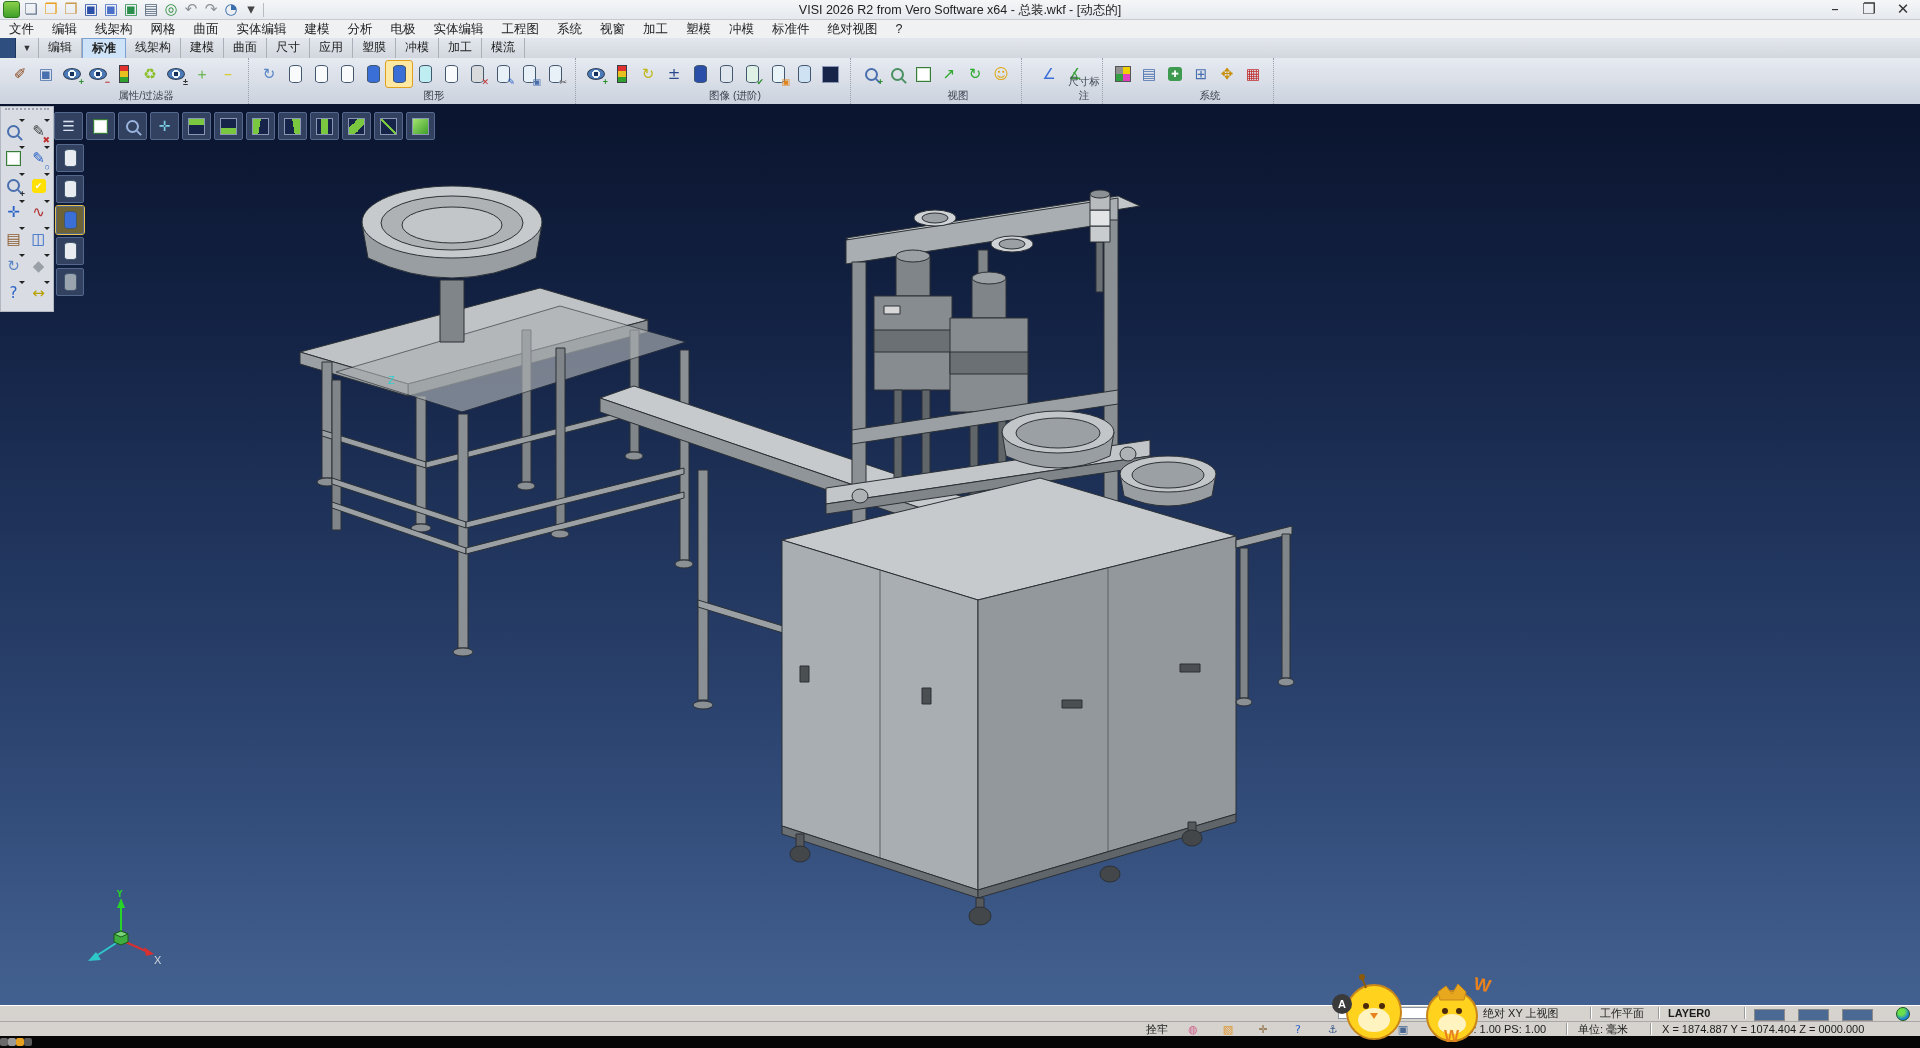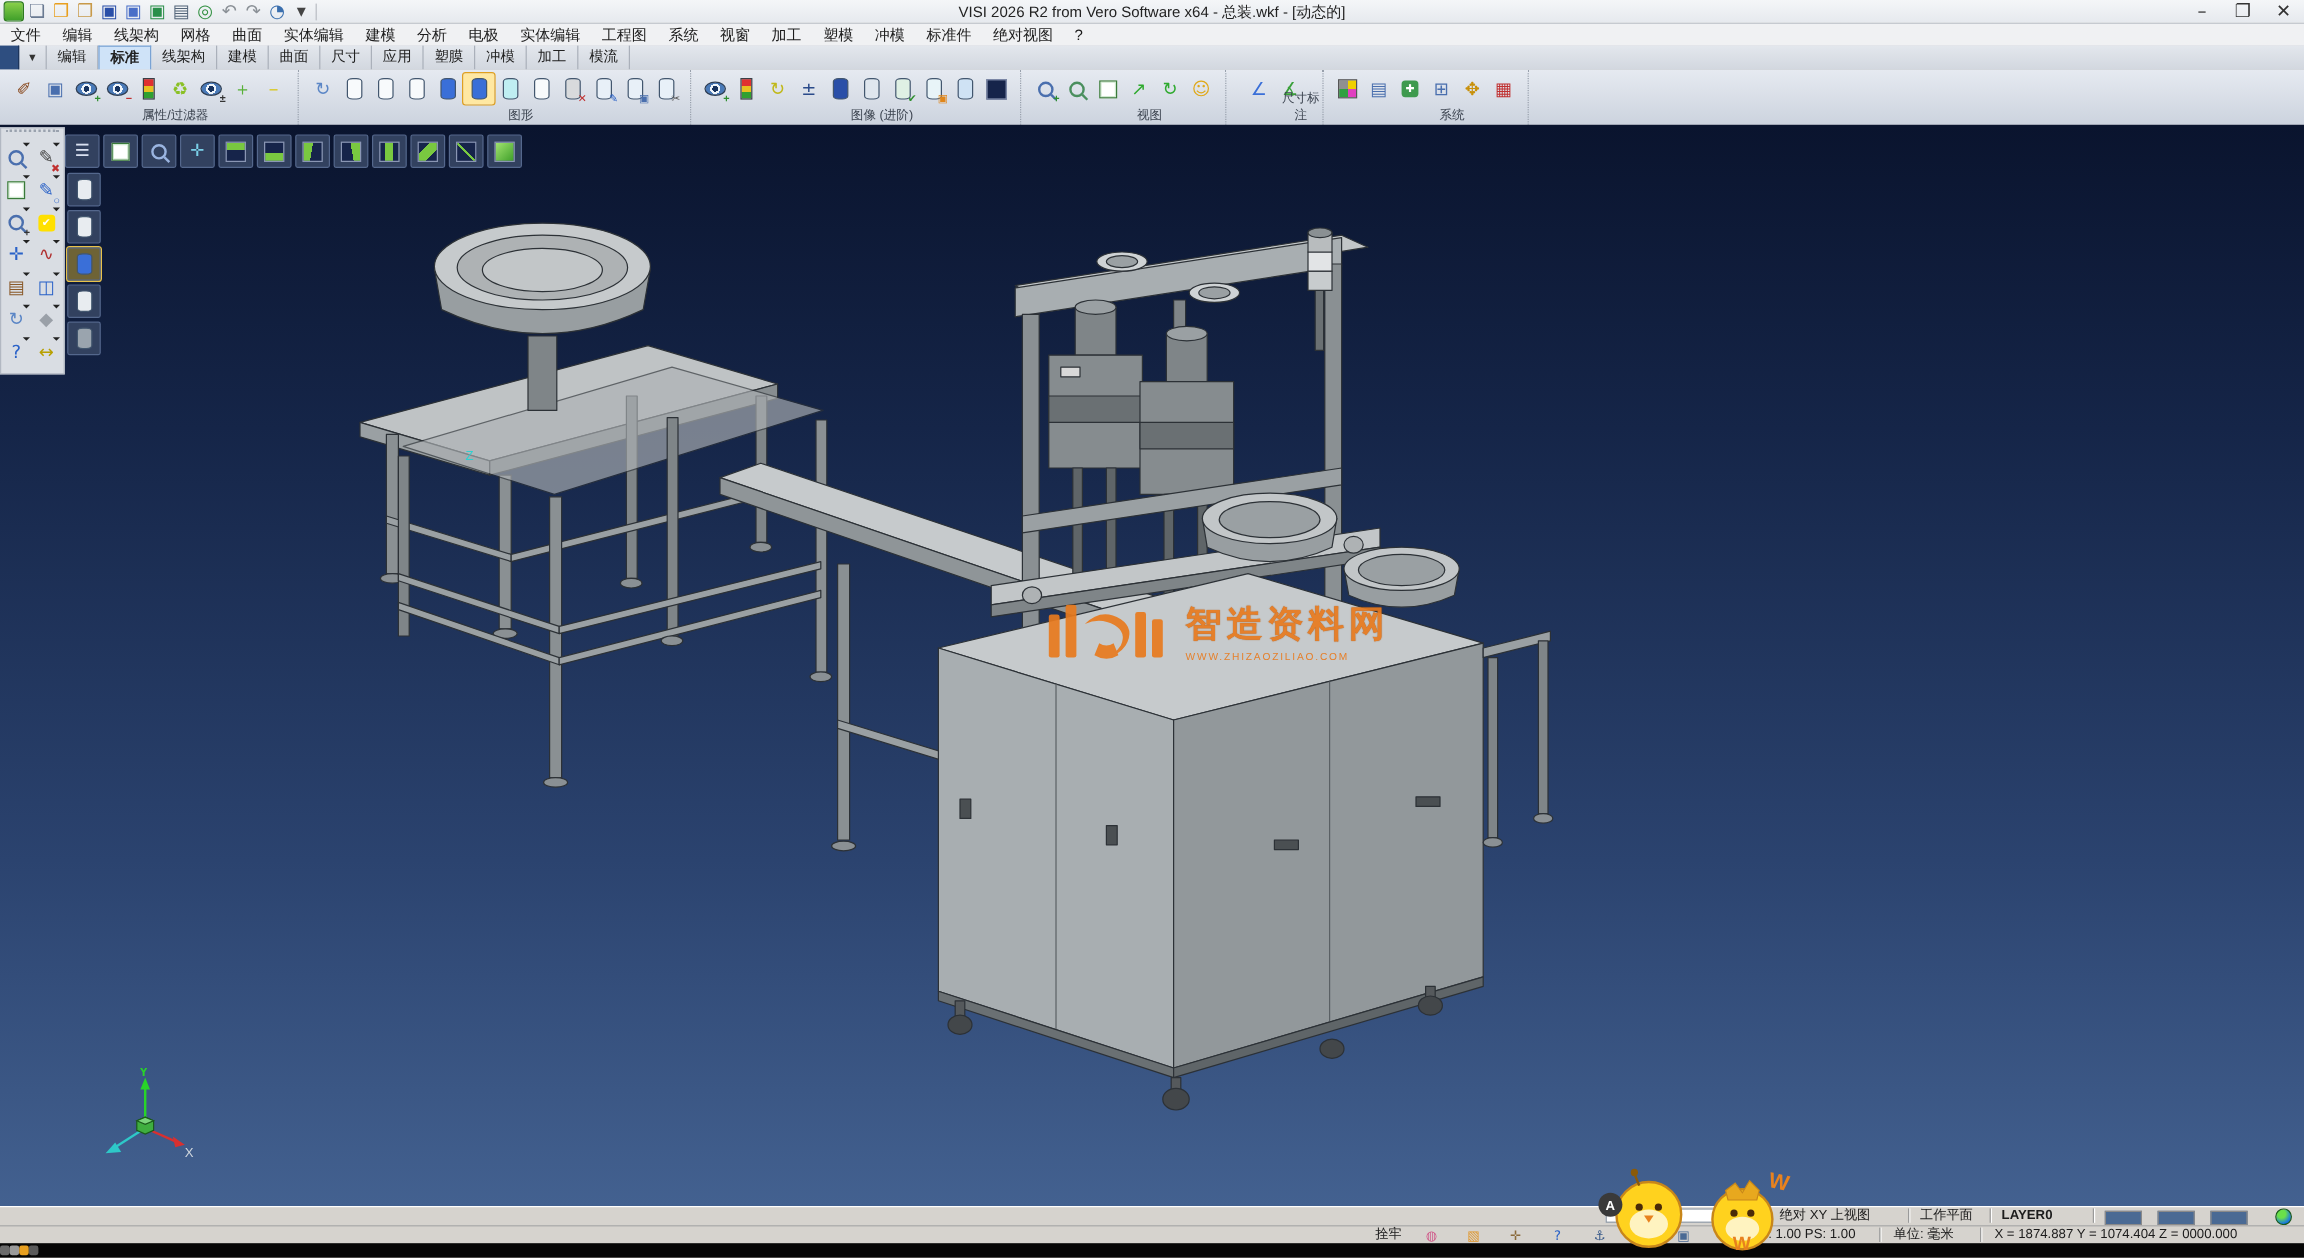--- a/index.html
+++ b/index.html
@@ -599,36 +599,20 @@
         </div>
         <div class="vbtn" style="--c: #9aa4ae;">
           <span class="t-cyl" style="--c: #9aa4ae;"></span>
         </div>
       </div>
 
     <div class="ucs">
       <span>Z</span>
     </div>
 
-    <div class="watermark">
-      <svg width="110" height="52" viewBox="0 0 110 52">
-        <g fill="#e87a1e">
-          <rect x="6" y="12" width="9" height="36" rx="2"></rect>
-          <rect x="20" y="4" width="9" height="44" rx="2"></rect>
-          <rect x="78" y="10" width="9" height="38" rx="2"></rect>
-          <rect x="92" y="16" width="9" height="32" rx="2"></rect>
-          <path d="M36,20 q14,-14 30,-4 q12,8 4,22 q-8,12 -24,8 q14,2 20,-8 q5,-11 -5,-17 q-12,-7 -25,-1z"></path>
-          <path d="M44,46 q10,6 20,0 l-4,-10 q-6,4 -12,0z"></path>
-        </g>
-      </svg>
-      <div class="wm-text">
-        <span class="wm-title">智造资料网</span>
-        <span class="wm-sub">WWW.ZHIZAOZILIAO.COM</span>
-      </div>
-    </div>
 
     <svg width="100" height="90" viewBox="0 0 100 90" style="position:absolute;left:72px;top:786px">
       <line x1="49" y1="50" x2="49" y2="16" stroke="#28d428" stroke-width="2"></line>
       <polygon points="45,18 53,18 49,8" fill="#28d428"></polygon>
       <line x1="49" y1="50" x2="21" y2="68" stroke="#2ec8c8" stroke-width="2"></line>
       <polygon points="24,62 29,70 16,71" fill="#2ec8c8"></polygon>
       <line x1="49" y1="50" x2="76" y2="62" stroke="#d83030" stroke-width="2"></line>
       <polygon points="72,57 74,66 82,64" fill="#d83030"></polygon>
       <polygon points="42,44 49,41 56,44 56,52 49,55 42,52" fill="#3fae3f" stroke="#1a5a1a"></polygon>
       <polygon points="42,44 49,41 56,44 49,47" fill="#7ad47a" stroke="#1a5a1a"></polygon>

